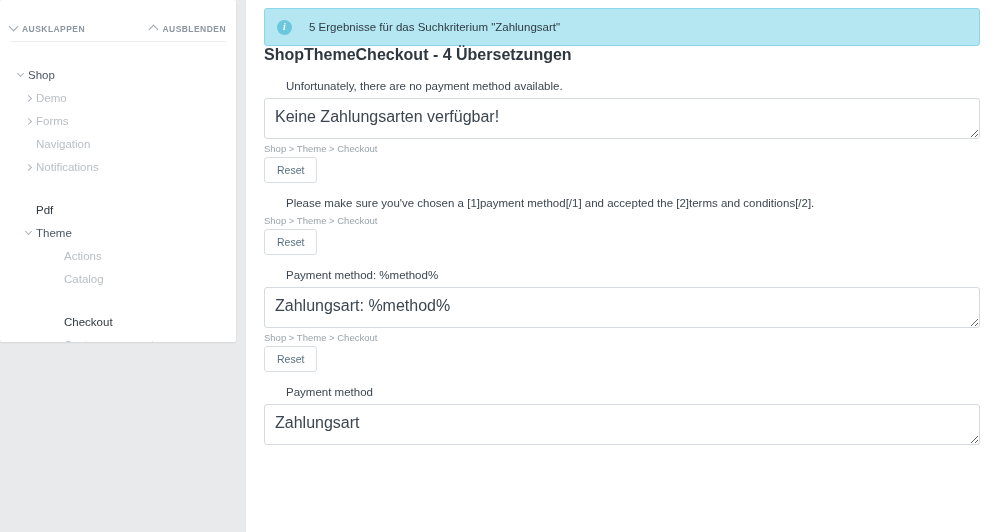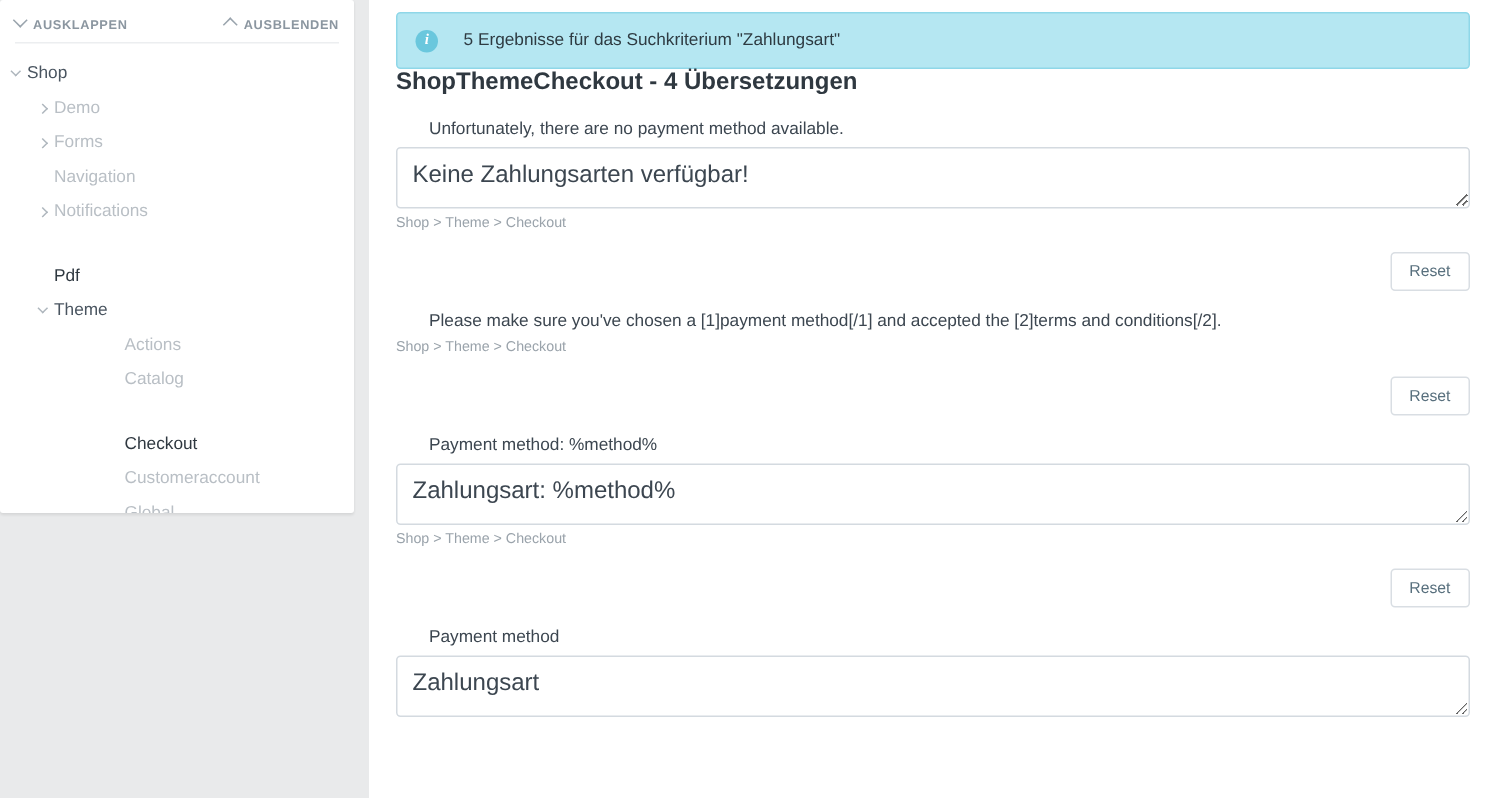--- a/index.html
+++ b/index.html
@@ -21,21 +21,21 @@
     width: 236px; height: 342px;
     background: #ffffff;
     border-radius: 2px;
     box-shadow: 0 1px 2px rgba(0,0,0,0.09);
     overflow: hidden;
   }
   .sb-toolbar {
     position: relative;
     height: 26px;
     border-bottom: 1px solid #eceef0;
-    margin: 3px 10px;
+    margin: 16px 10px;
     display: flex;
     align-items: center;
     justify-content: space-between;
   }
   .sb-tool {
     display: flex; align-items: center; gap: 5px;
     font-size: 8.5px;
     font-weight: bold;
     letter-spacing: 0.45px;
     color: #8b96a0;
@@ -70,23 +70,23 @@
     display: flex;
     justify-content: center;
     align-items: center;
     flex: none;
   }
   .sb-item .sb-arrow .chev {
     width: 5px; height: 5px;
     border-right-width: 1.2px; border-bottom-width: 1.2px;
     border-color: #aeb6bd;
   }
-  .sb-item.lvl0 { padding-left: 2px; }
+  .sb-item.lvl0 { padding-left: 12px; }
   .sb-item.lvl1 { padding-left: 20px; }
-  .sb-item.lvl2 { padding-left: 67px; }
+  .sb-item.lvl2 { padding-left: 48px; }
   .sb-item.dark  { color: #4a5560; }
   .sb-item.bold  { color: #2f3840; font-weight: normal; margin-top: 20px; }
   .sb-item .lbl { line-height: 1; }
 
   
   #main {
     position: absolute;
     left: 246px; top: 0;
     width: 754px; height: 532px;
     background: #ffffff;
@@ -168,22 +168,21 @@
     line-height: 1.3;
     background: #fff;
   }
   .trans-breadcrumb {
     font-size: 9.5px;
     color: #9aa3ab;
     margin-top: 4px;
   }
   .reset-row {
     display: flex;
-    justify-content: flex-end;
-    margin-top: 14px;
+    margin-top: 3px;
   }
   .btn-reset {
     background: #ffffff;
     border: 1px solid #d9dee3;
     border-radius: 3px;
     color: #59707e;
     font-size: 10.5px;
     padding: 6px 12px;
     cursor: pointer;
     font-family: "Liberation Sans", sans-serif;

